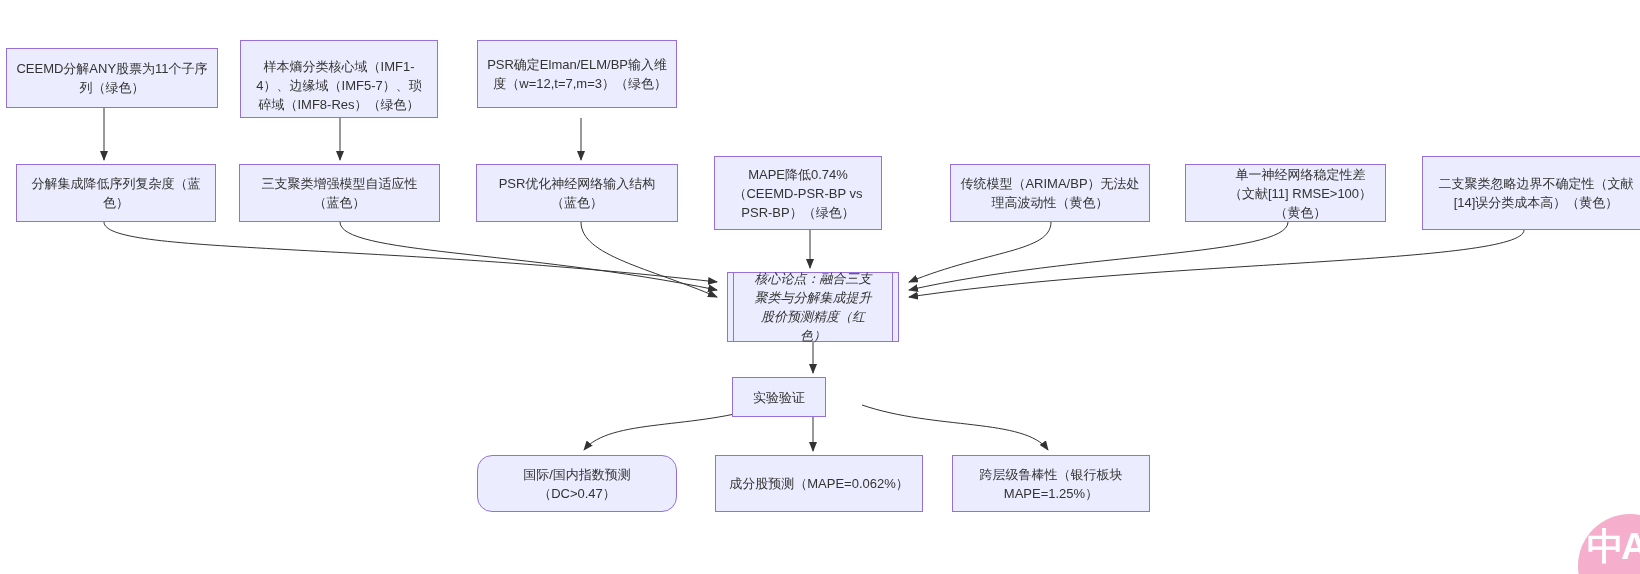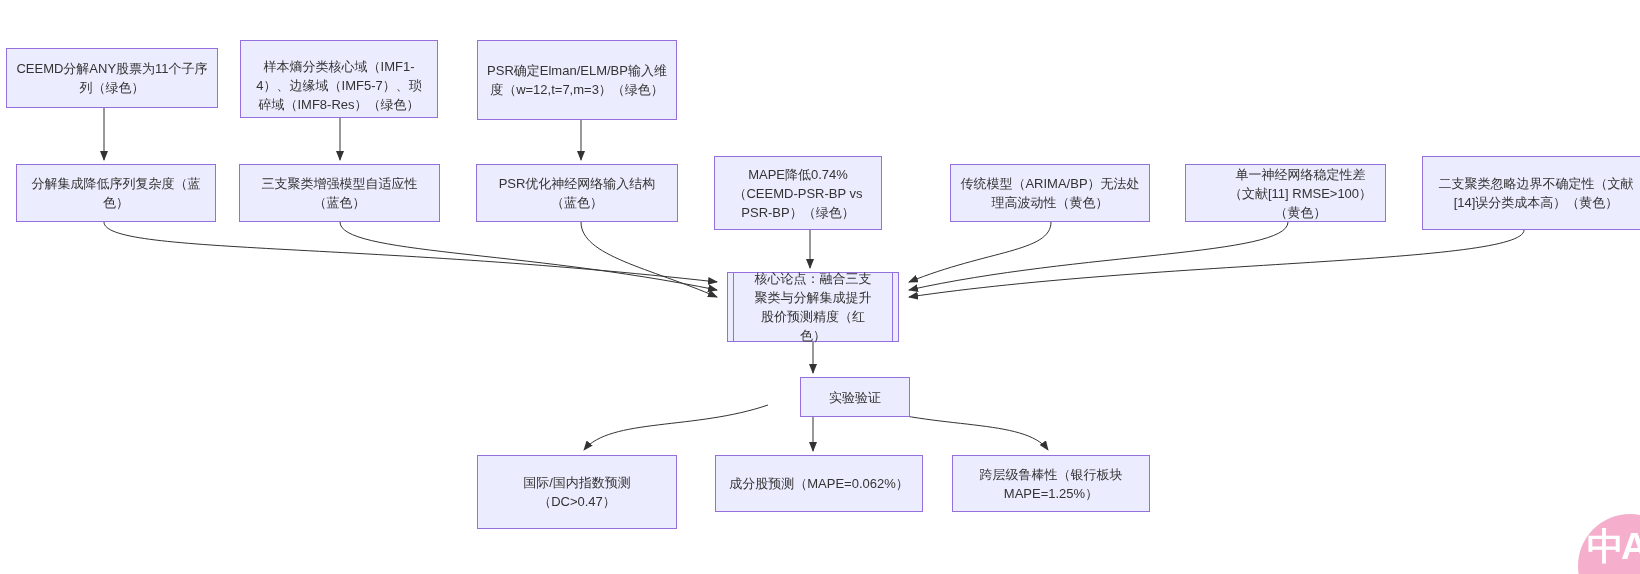--- a/index.html
+++ b/index.html
@@ -76,21 +76,21 @@
       <path d="M 862 405 C 935 430, 1025 418, 1048 450" marker-end="url(#arrow)"></path>
     </g>
   </svg>
 
   <div class="node" style="left:6px;top:48px;width:212px;height:60px;">
     <span class="lbl">CEEMD分解ANY股票为11个子序列（绿色）</span>
   </div>
   <div class="node" style="left:240px;top:40px;width:198px;height:78px;align-items:flex-end;">
     <span class="lbl">样本熵分类核心域（IMF1-4）、边缘域（IMF5-7）、琐碎域（IMF8-Res）（绿色）</span>
   </div>
-  <div class="node" style="left:477px;top:40px;width:200px;height:80px;">
+  <div class="node" style="left:477px;top:40px;width:200px;height:68px;text-align:right;">
     <span class="lbl">PSR确定Elman/ELM/BP输入维度（w=12,t=7,m=3）（绿色）</span>
   </div>
 
   <div class="node" style="left:4px;top:164px;width:200px;height:58px;margin-left:12px;">
     <span class="lbl">分解集成降低序列复杂度（蓝色）</span>
   </div>
   <div class="node" style="left:239px;top:164px;width:201px;height:58px;">
     <span class="lbl">三支聚类增强模型自适应性（蓝色）</span>
   </div>
   <div class="node" style="left:476px;top:164px;width:202px;height:58px;">
@@ -102,29 +102,29 @@
   <div class="node" style="left:950px;top:164px;width:200px;height:58px;">
     <span class="lbl">传统模型（ARIMA/BP）无法处理高波动性（黄色）</span>
   </div>
   <div class="node" style="left:1185px;top:164px;width:201px;height:58px;padding-left:39px;">
     <span class="lbl">单一神经网络稳定性差（文献[11] RMSE&gt;100）（黄色）</span>
   </div>
   <div class="node" style="left:1422px;top:156px;width:228px;height:74px;">
     <span class="lbl">二支聚类忽略边界不确定性（文献[14]误分类成本高）（黄色）</span>
   </div>
 
-  <div class="node subroutine" style="left:727px;top:272px;width:172px;height:70px;padding:3px 23px;">
+  <div class="node subroutine" style="left:727px;top:272px;width:172px;height:70px;padding:3px 23px;font-style:italic;">
     <span class="lbl">核心论点：融合三支聚类与分解集成提升股价预测精度（红色）</span>
   </div>
 
-  <div class="node" style="left:800px;top:377px;width:110px;height:40px;">
+  <div class="node" style="left:732px;top:377px;width:94px;height:40px;">
     <span class="lbl">实验验证</span>
   </div>
 
-  <div class="node" style="left:477px;top:455px;width:200px;height:74px;">
+  <div class="node" style="left:477px;top:455px;width:200px;height:57px;border-radius:15px;">
     <span class="lbl">国际/国内指数预测（DC&gt;0.47）</span>
   </div>
   <div class="node" style="left:715px;top:455px;width:208px;height:57px;">
     <span class="lbl">成分股预测（MAPE=0.062%）</span>
   </div>
   <div class="node" style="left:952px;top:455px;width:198px;height:57px;">
     <span class="lbl">跨层级鲁棒性（银行板块MAPE=1.25%）</span>
   </div>
 
   <div class="translate-badge">

